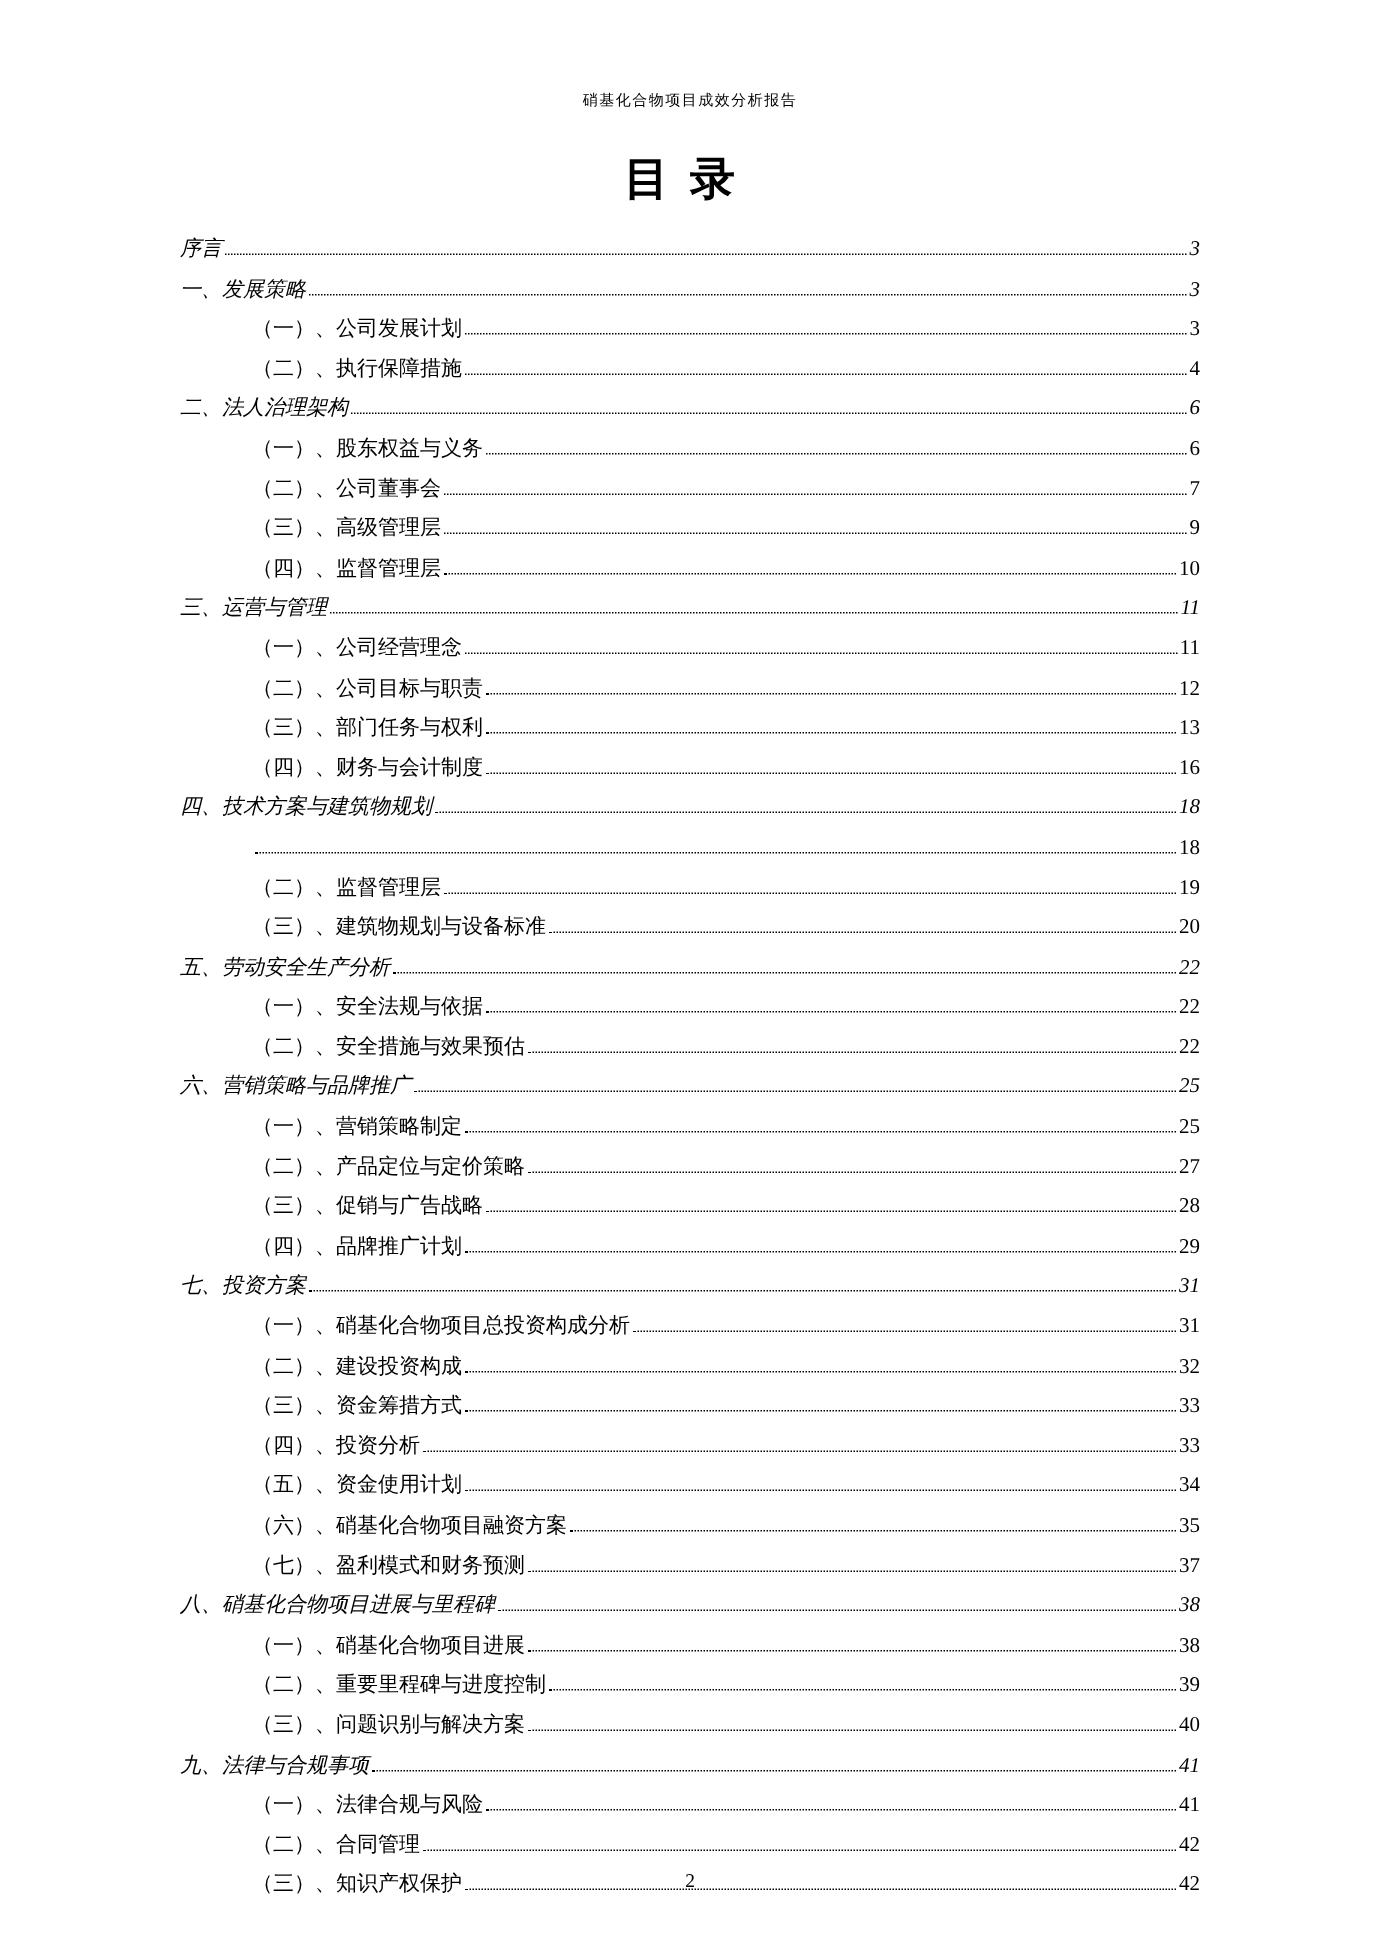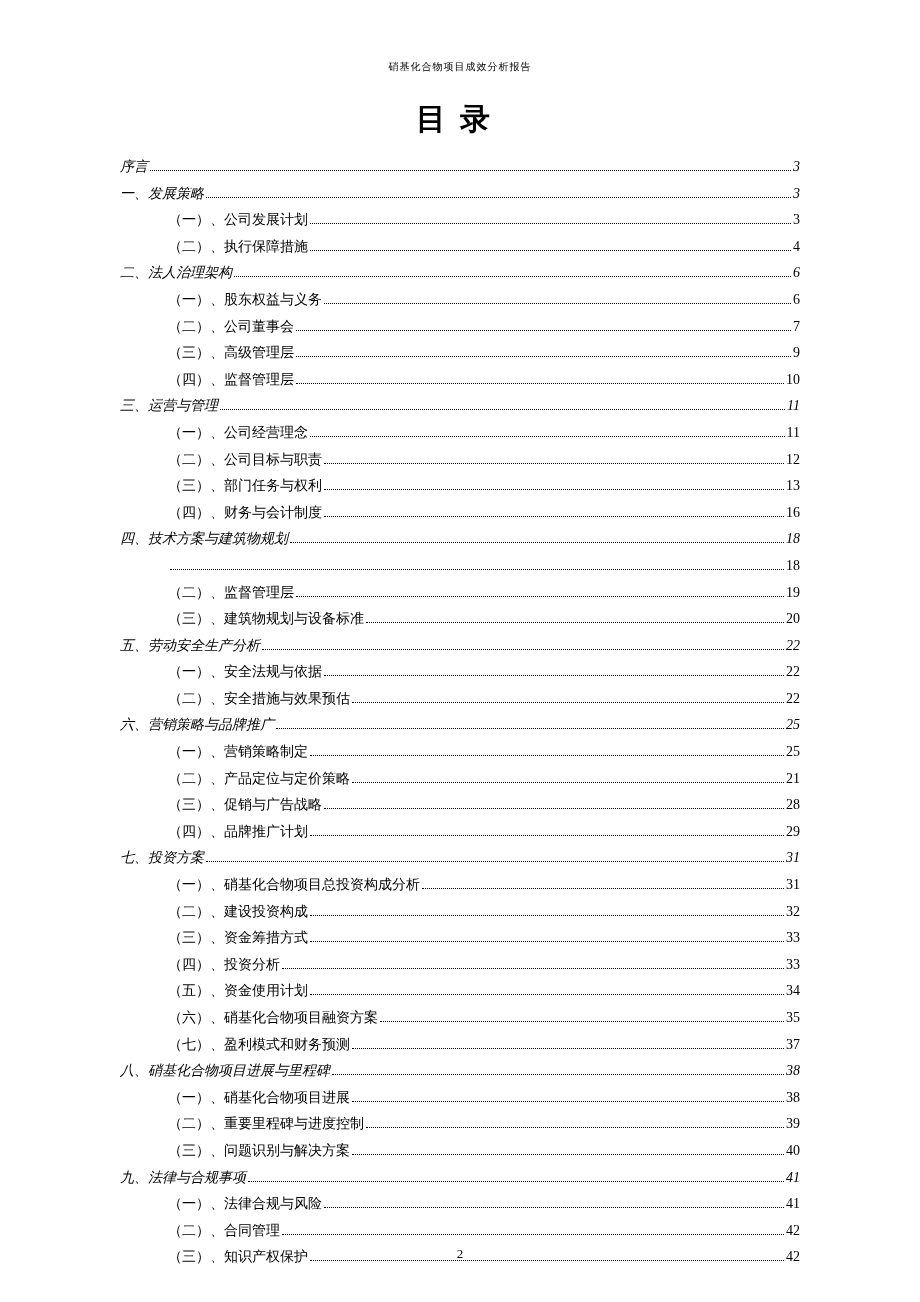--- a/index.html
+++ b/index.html
@@ -180,21 +180,21 @@
         <span class="toc-page">25</span>
       </div>
       <div class="toc-row level-2">
         <span class="toc-label">（一）、营销策略制定</span>
         <span class="toc-dots"></span>
         <span class="toc-page">25</span>
       </div>
       <div class="toc-row level-2">
         <span class="toc-label">（二）、产品定位与定价策略</span>
         <span class="toc-dots"></span>
-        <span class="toc-page">21</span>
+        <span class="toc-page">27</span>
       </div>
       <div class="toc-row level-2">
         <span class="toc-label">（三）、促销与广告战略</span>
         <span class="toc-dots"></span>
         <span class="toc-page">28</span>
       </div>
       <div class="toc-row level-2">
         <span class="toc-label">（四）、品牌推广计划</span>
         <span class="toc-dots"></span>
         <span class="toc-page">29</span>

